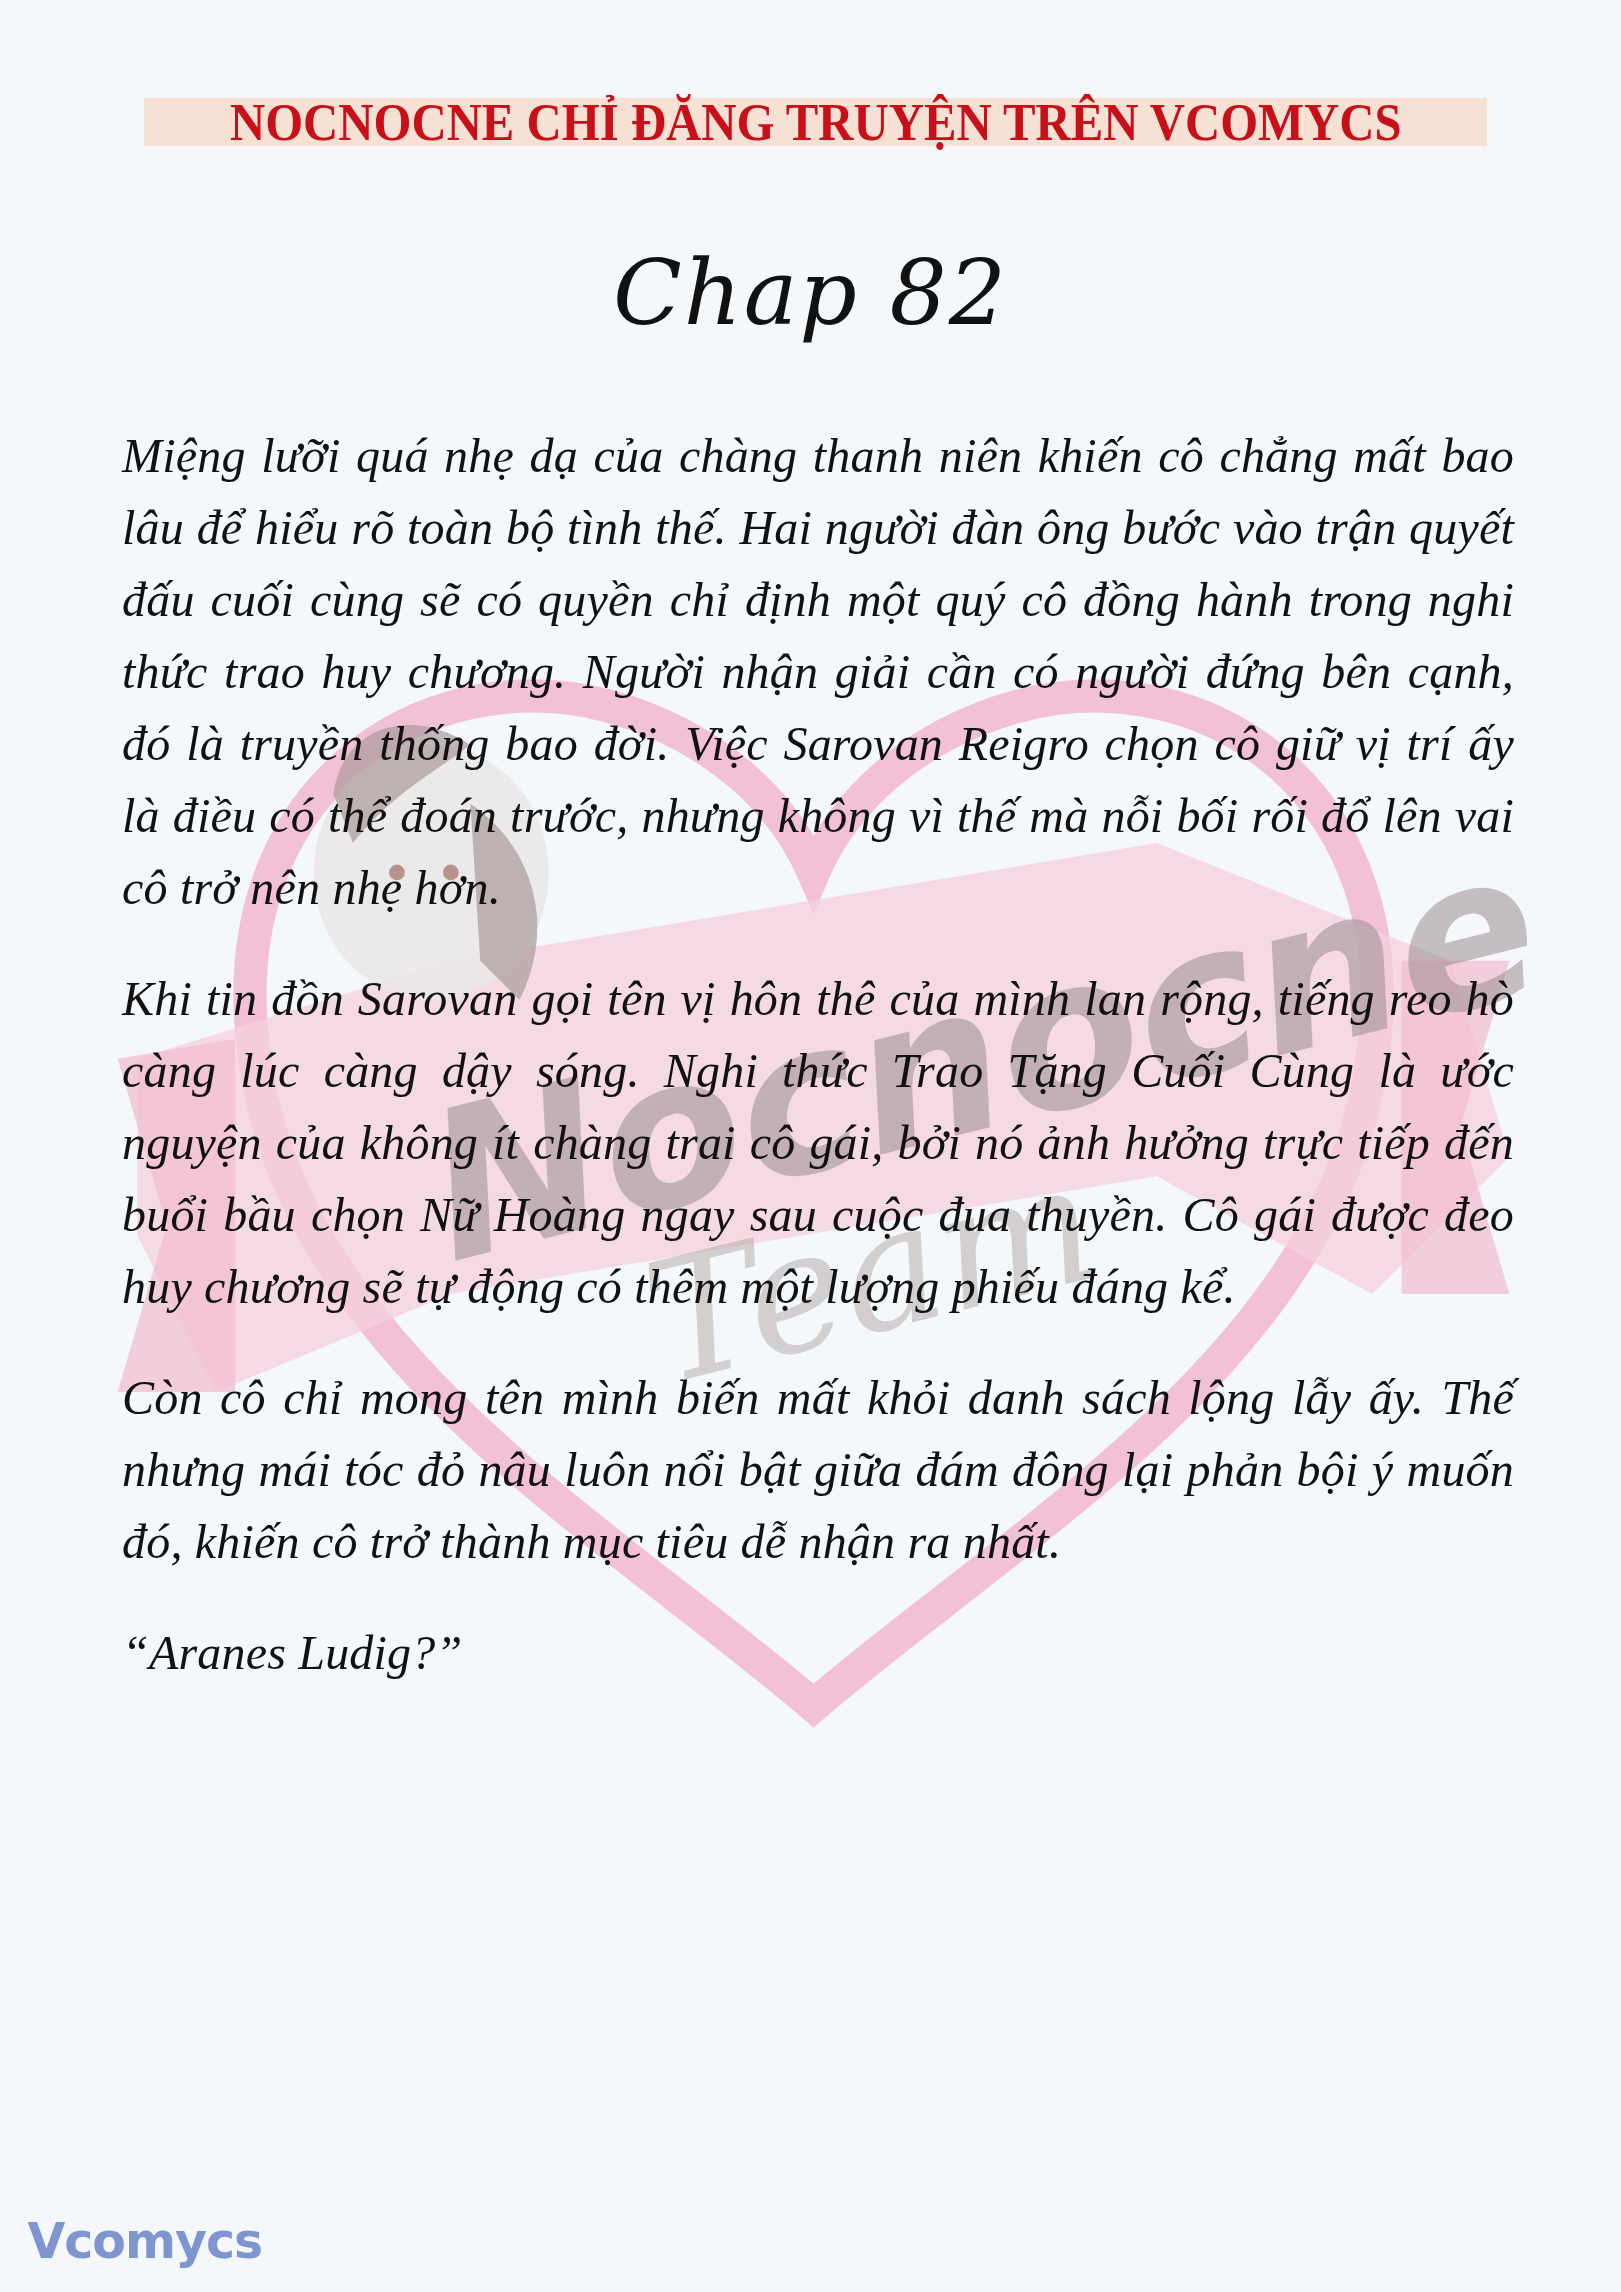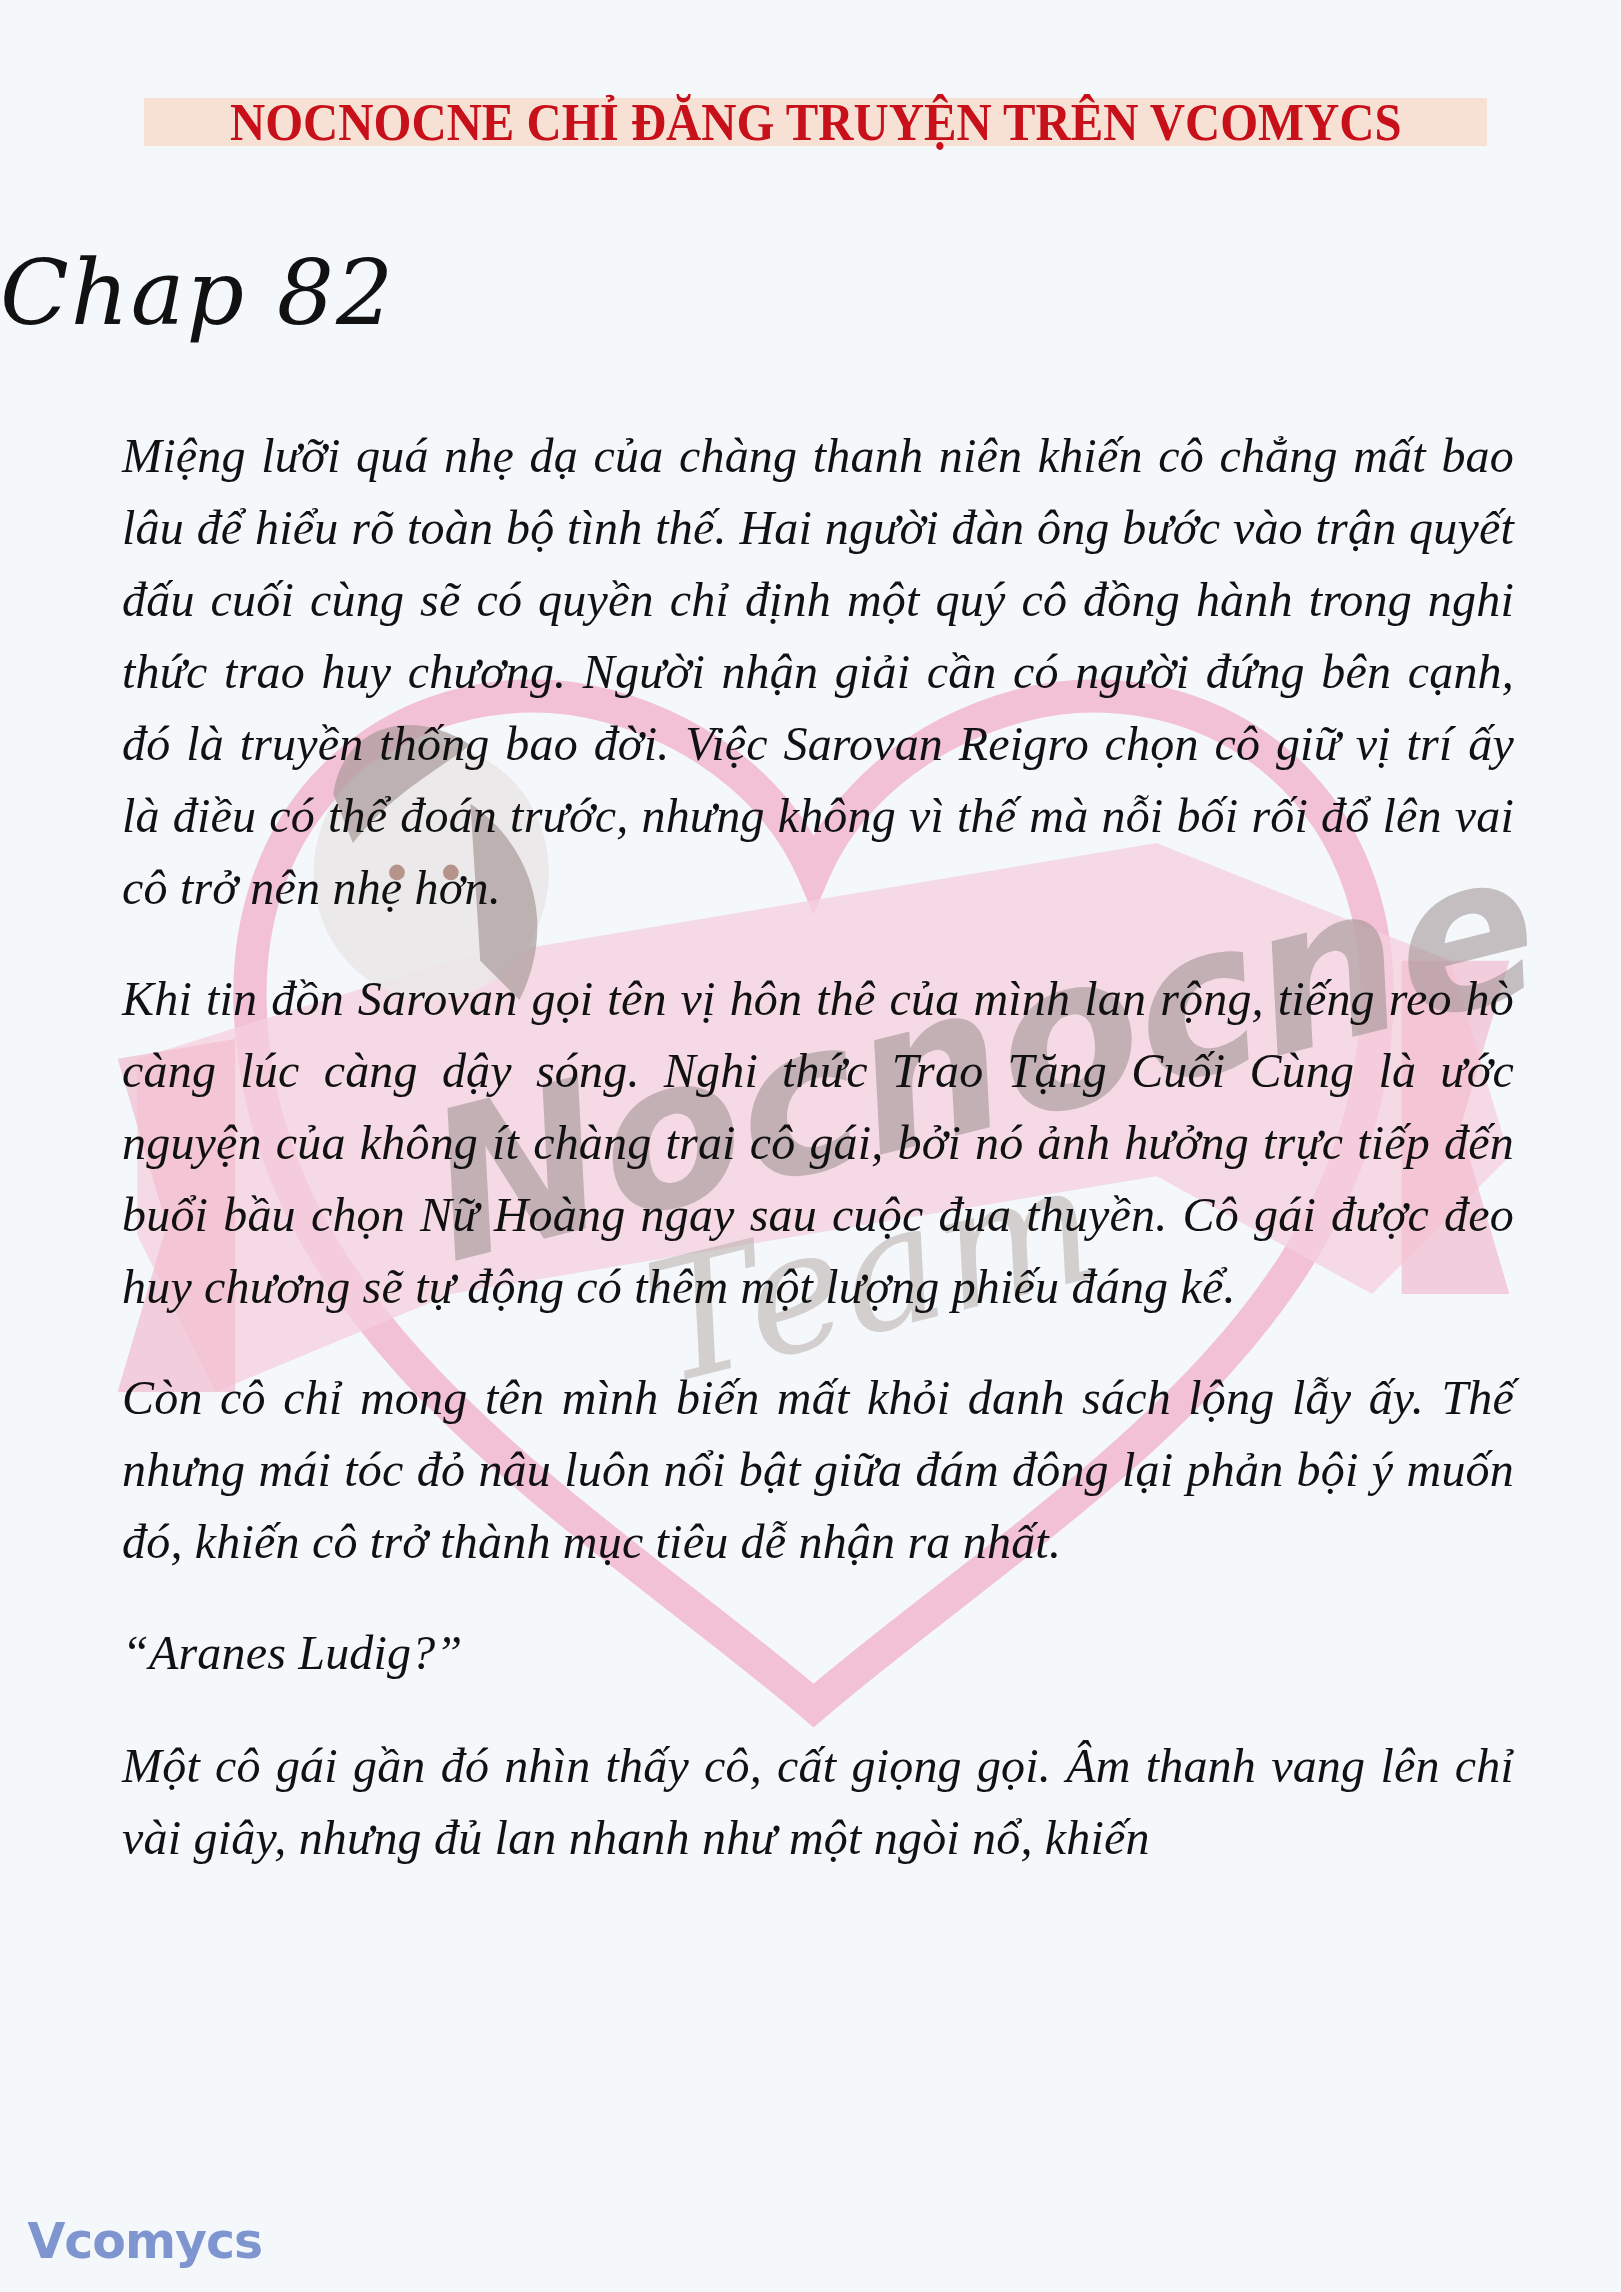--- a/index.html
+++ b/index.html
@@ -43,20 +43,21 @@
       font-size: 53px;
       letter-spacing: 0px;
       transform: scaleX(0.92);
       white-space: nowrap;
     }
     .chapter-title {
       position: absolute;
       left: 0;
       width: 1621px;
       top: 240px;
+      text-align: center;
       font-family: "DejaVu Serif", "Liberation Serif", serif;
       font-style: italic;
       font-size: 90px;
       color: #111;
       z-index: 2;
       letter-spacing: 2px;
     }
     .body-text {
       position: absolute;
       left: 122px;
@@ -113,17 +114,16 @@
   <span class="banner-text">NOCNOCNE CHỈ ĐĂNG TRUYỆN TRÊN VCOMYCS</span>
 </div>
 
 <div class="chapter-title">Chap 82</div>
 
 <div class="body-text">
   <p class="para">Miệng lưỡi quá nhẹ dạ của chàng thanh niên khiến cô chẳng mất bao lâu để hiểu rõ toàn bộ tình thế. Hai người đàn ông bước vào trận quyết đấu cuối cùng sẽ có quyền chỉ định một quý cô đồng hành trong nghi thức trao huy chương. Người nhận giải cần có người đứng bên cạnh, đó là truyền thống bao đời. Việc Sarovan Reigro chọn cô giữ vị trí ấy là điều có thể đoán trước, nhưng không vì thế mà nỗi bối rối đổ lên vai cô trở nên nhẹ hơn.</p>
   <p class="para">Khi tin đồn Sarovan gọi tên vị hôn thê của mình lan rộng, tiếng reo hò càng lúc càng dậy sóng. Nghi thức Trao Tặng Cuối Cùng là ước nguyện của không ít chàng trai cô gái, bởi nó ảnh hưởng trực tiếp đến buổi bầu chọn Nữ Hoàng ngay sau cuộc đua thuyền. Cô gái được đeo huy chương sẽ tự động có thêm một lượng phiếu đáng kể.</p>
   <p class="para">Còn cô chỉ mong tên mình biến mất khỏi danh sách lộng lẫy ấy. Thế nhưng mái tóc đỏ nâu luôn nổi bật giữa đám đông lại phản bội ý muốn đó, khiến cô trở thành mục tiêu dễ nhận ra nhất.</p>
   <p class="para dialog">“Aranes Ludig?”</p>
-  <p class="para">Một cô gái gần đó nhìn thấy cô, cất giọng gọi. Âm thanh vang lên chỉ vài giây, nhưng đủ lan nhanh như một ngòi nổ, khiến</p>
 </div>
 
 <div class="footer-logo">Vcomycs</div>
 
 
 </body></html>

